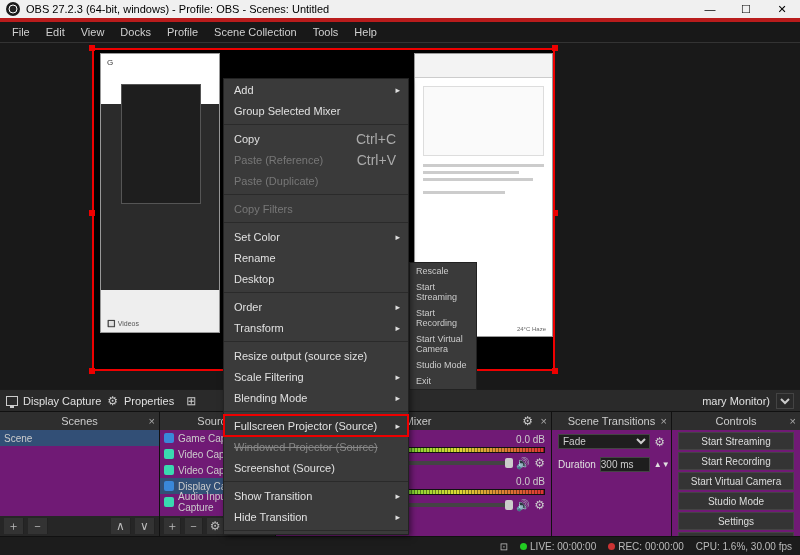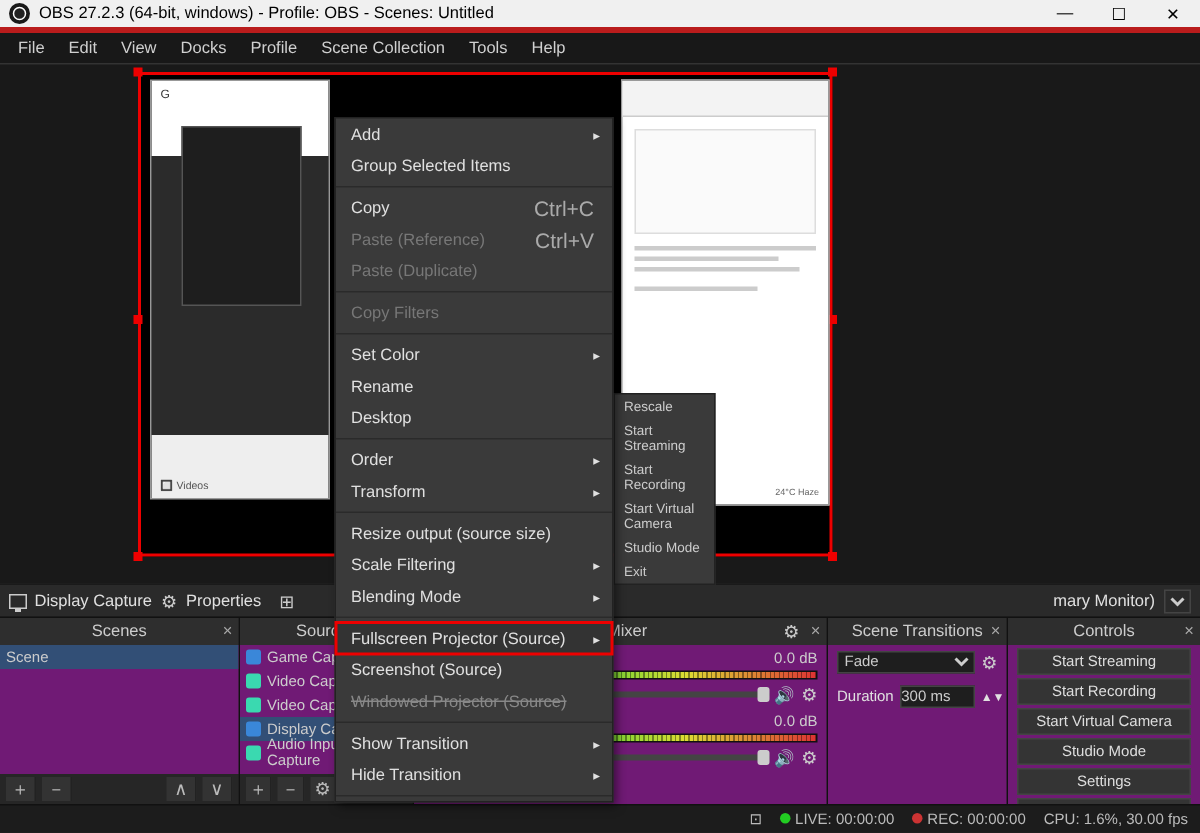--- a/index.html
+++ b/index.html
@@ -141,42 +141,42 @@
       <div>Rescale</div>
       <div>Start Streaming</div>
       <div>Start Recording</div>
       <div>Start Virtual Camera</div>
       <div>Studio Mode</div>
       <div>Exit</div>
     </div>
 
   <div class="ctx" id="ctx">
       <div class="ci">Add<span class="arrow">▸</span></div>
-      <div class="ci">Group Selected Items</div>
+      <div class="ci">Group Selected Mixer</div>
       <div class="ci sep"></div>
       <div class="ci">Copy<span class="shortcut">Ctrl+C</span></div>
       <div class="ci dis">Paste (Reference)<span class="shortcut">Ctrl+V</span></div>
       <div class="ci dis">Paste (Duplicate)</div>
       <div class="ci sep"></div>
       <div class="ci dis">Copy Filters</div>
       <div class="ci sep"></div>
       <div class="ci">Set Color<span class="arrow">▸</span></div>
       <div class="ci">Rename</div>
       <div class="ci">Desktop</div>
       <div class="ci sep"></div>
       <div class="ci">Order<span class="arrow">▸</span></div>
       <div class="ci">Transform<span class="arrow">▸</span></div>
       <div class="ci sep"></div>
       <div class="ci">Resize output (source size)</div>
       <div class="ci">Scale Filtering<span class="arrow">▸</span></div>
       <div class="ci">Blending Mode<span class="arrow">▸</span></div>
       <div class="ci sep"></div>
       <div class="ci hl">Fullscreen Projector (Source)<span class="arrow">▸</span></div>
+      <div class="ci strike">Windowed Projector (Source)</div>
       <div class="ci">Screenshot (Source)</div>
-      <div class="ci strike">Windowed Projector (Source)</div>
       <div class="ci sep"></div>
       <div class="ci">Show Transition<span class="arrow">▸</span></div>
       <div class="ci">Hide Transition<span class="arrow">▸</span></div>
       <div class="ci sep"></div>
     </div>
 </div>
 
 <div class="srctools">
   <span class="label">
     <span class="icon-screen"></span>

